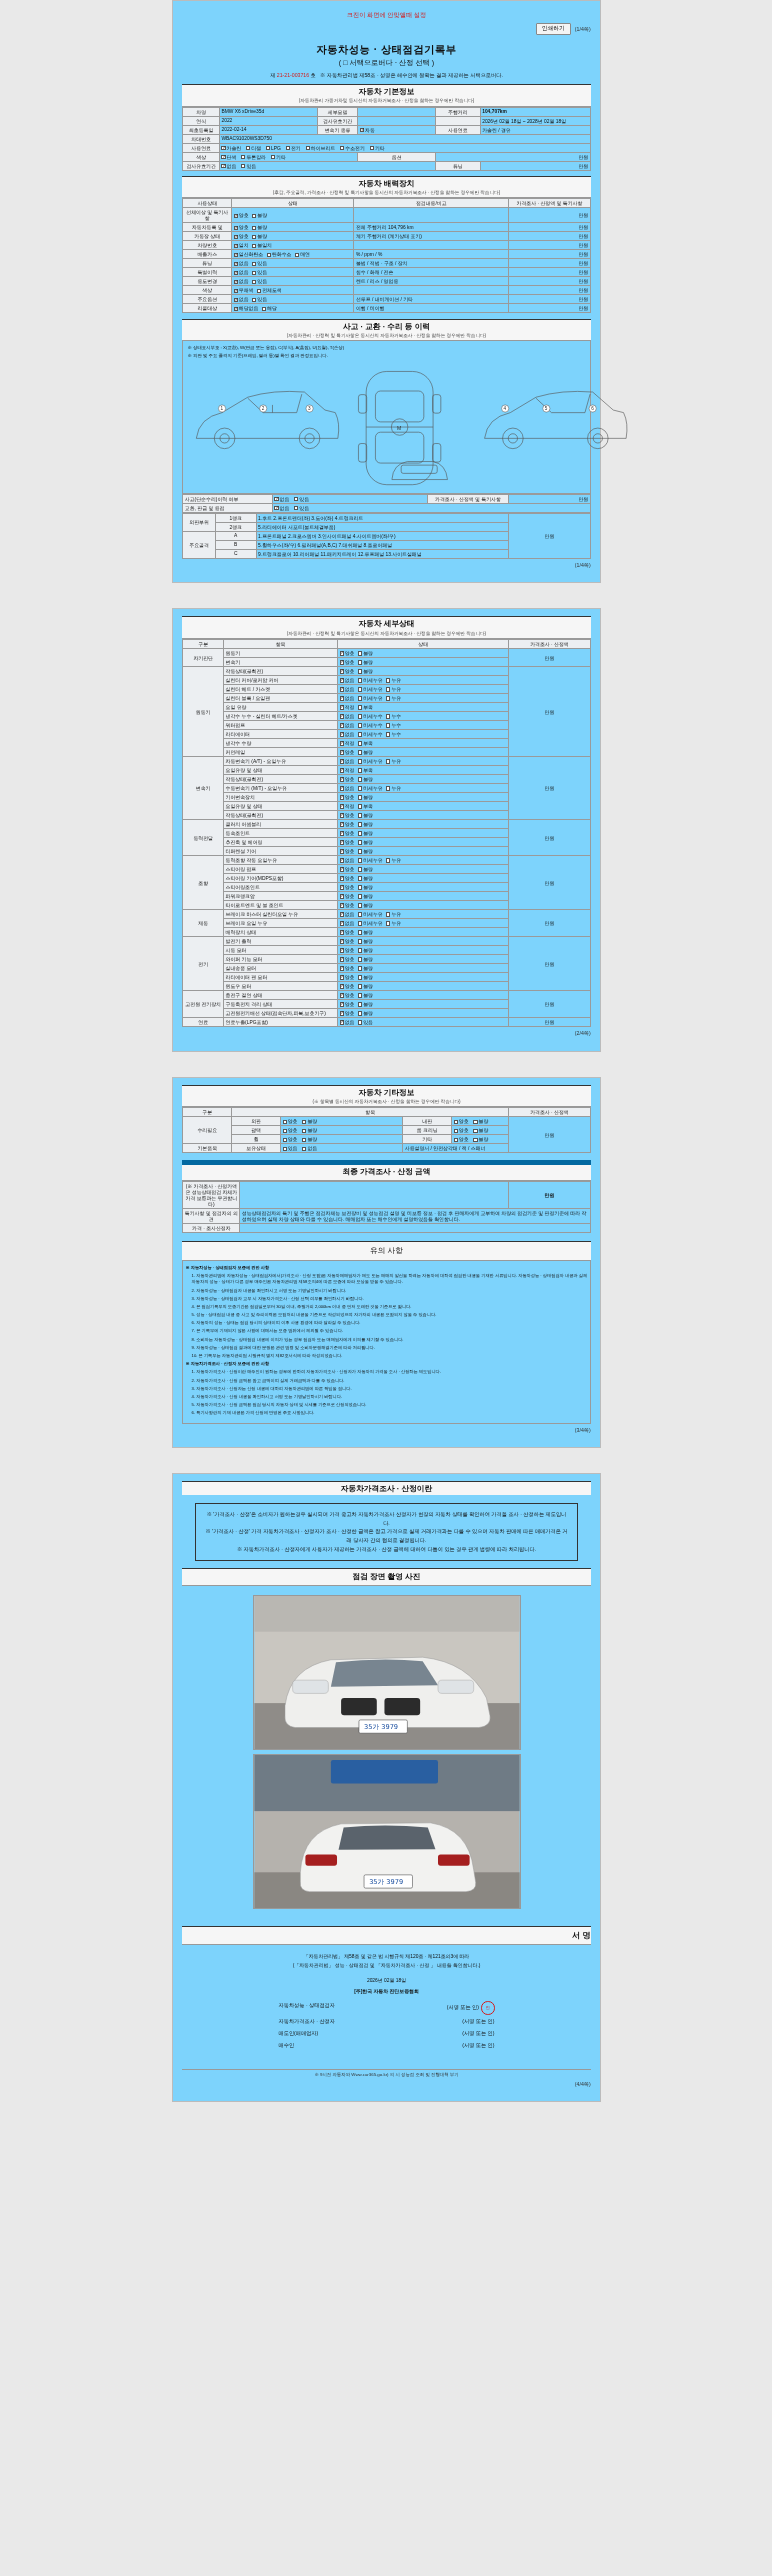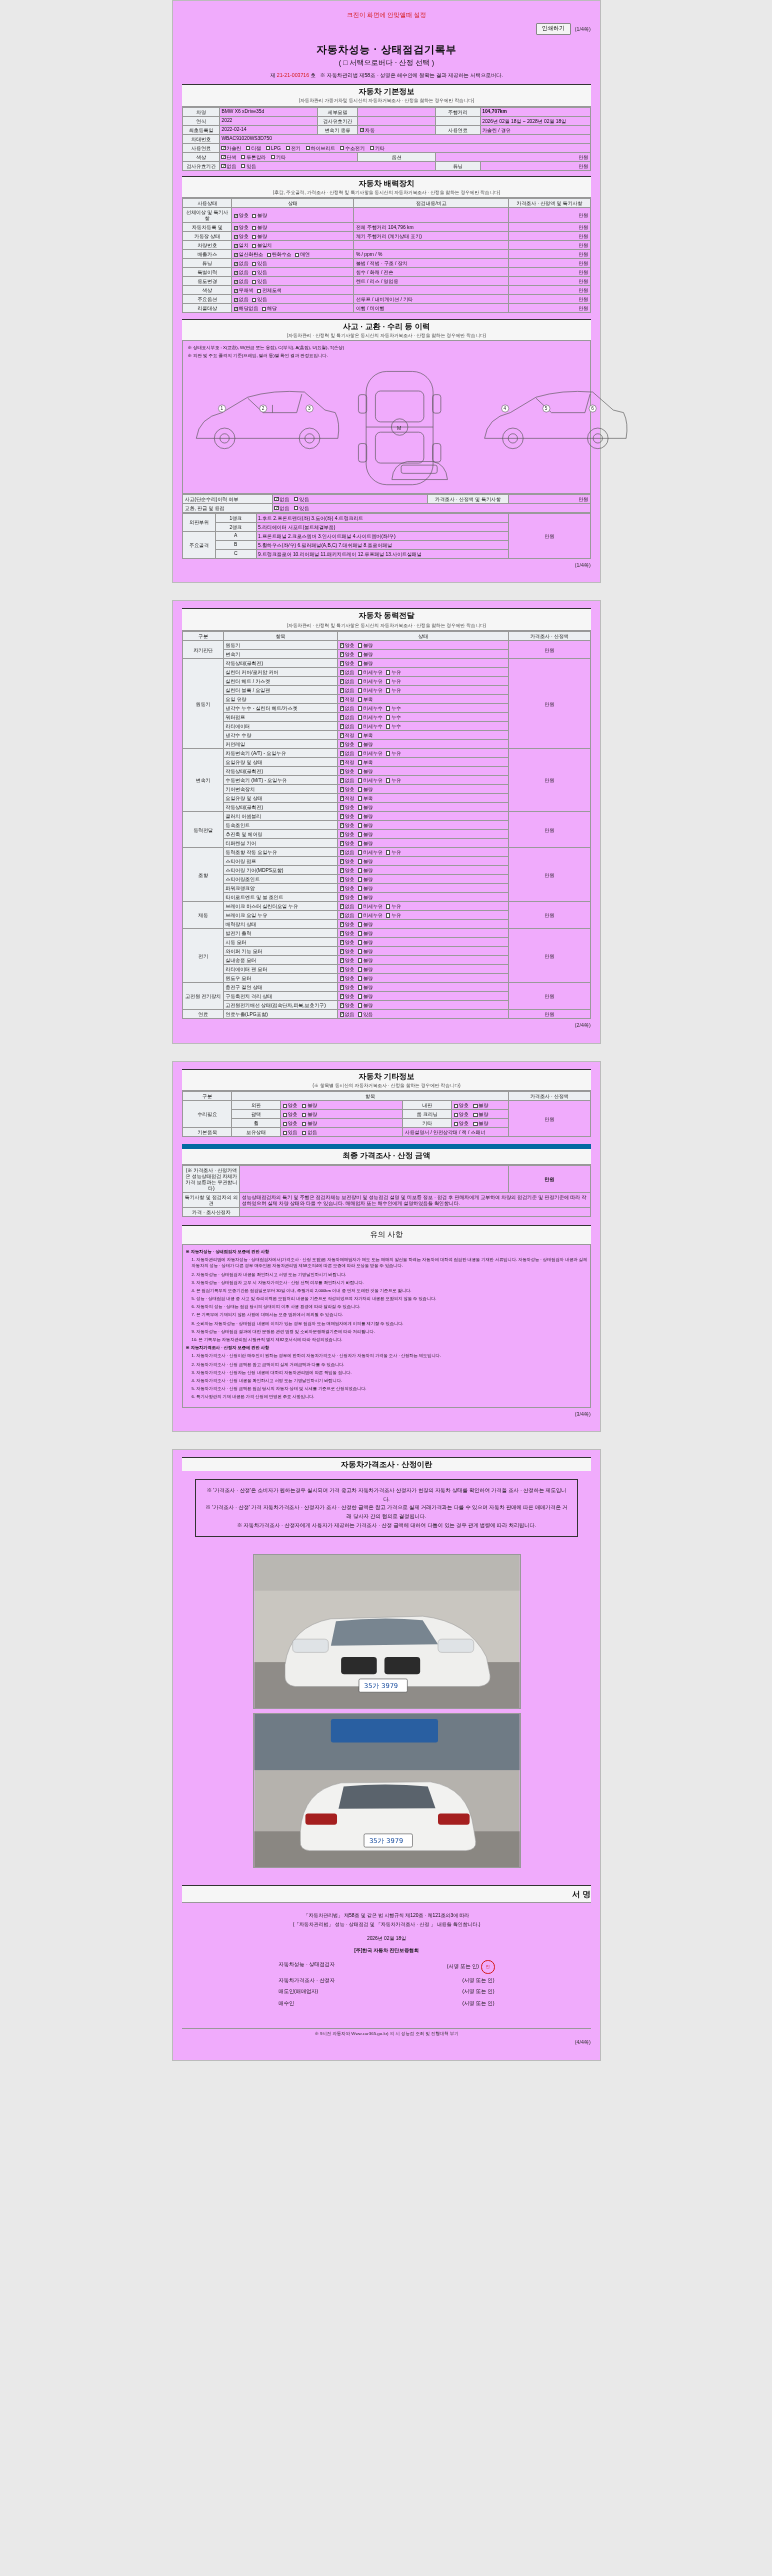--- a/index.html
+++ b/index.html
@@ -6,22 +6,22 @@
   html, body { margin:0; padding:0; }
   body {
     width:773px;
     background:#e9e9e9;
     font-family:"Liberation Sans", sans-serif;
     font-size:5.7px;
     color:#111;
   }
   .page {
     width:429px;
-    margin:0 auto 17px auto;
-    background:#f0abfc;
+    margin:0 auto 25px auto;
+    background:#7dd3fc;
     border:0.5px solid #bbb;
     padding:7.2px 9.3px 13.4px 9.3px;
     position:relative;
   }
   .topnotice { text-align:center; color:#d41b1b; font-size:6.2px; padding:3.1px 0 2.1px 0; }
   .topbar { display:flex; justify-content:flex-end; align-items:center; gap:4.1px; padding:1px 0 4.1px 0; }
   .btn-print {
     border:0.5px solid #888; background:#f4f4f4; font-size:5.7px; padding:1px 5.2px; border-radius:1px;
   }
   .pageno { font-size:5.2px; color:#333; }
@@ -380,21 +380,21 @@
       <td class="lbl">C</td>
       <td>9.트렁크플로어  10.리어패널  11.패키지트레이  12.루프패널  13.사이드실패널</td>
     </tr>
   </tbody>
     </table>
 
   <div class="pagefoot">(1/4쪽)</div>
 </div>
 
 <div class="page">
-  <div class="sect-title">자동차 동력전달</div>
+  <div class="sect-title">자동차 세부상태</div>
   <div class="sect-note">(자동차관리 · 산정력 및 특기사항은 동시산의 자동차거복조사 · 산정을 함하는 경우에만 작습니다)</div>
   <table class="grid">
     <colgroup>
         <col style="width:10%">
         <col style="width:28%">
         <col style="width:42%">
         <col style="width:20%">
       </colgroup>
     <tbody>
         <tr>
@@ -715,20 +715,21 @@
 </div>
 
 <div class="page">
   <div class="sect-title">자동차가격조사 · 산정이란</div>
   <div class="warnbox">
     <div>※ '가격조사 · 산정'은 소비자가 원하는경우 실시되며 가격 중고차 자동차가격조사 산정자가 현장의 자동차 상태를 확인하여 가격을 조사 · 산정하는 제도입니다.</div>
     <div>※ '가격조사 · 산정' 가격 자동차가격조사 · 산정자가 조사 · 산정한 금액은 참고 가격으로 실제 거래가격과는 다를 수 있으며 자동차 판매에 따른 매매가격은 거래 당사자 간의 협의로 결정됩니다.</div>
     <div>※ 자동차가격조사 · 산정자에게 사용자가 제공하는 가격조사 · 산정 금액에 대하여 다툼이 있는 경우 관계 법령에 따라 처리됩니다.</div>
   </div>
 
+  <div class="photo-title">점검 장면 촬영 사진</div>
   <div class="photos">
     <svg class="photo" width="268" height="155" viewBox="0 0 520 300" style="font-size:11px">
       <rect width="520" height="300" fill="#c9c6c0"></rect>
       <rect y="210" width="520" height="90" fill="#8f8c88"></rect>
       <rect x="0" y="0" width="520" height="70" fill="#b9b7b2"></rect>
       <g>
         <path d="M60 215 Q70 140 150 125 L330 120 Q420 130 455 200 L462 235 Q465 255 440 258 L80 258 Q58 255 60 235 Z" fill="#efefed" stroke="#999"></path>
         <path d="M160 130 Q250 120 330 128 L360 175 L150 178 Z" fill="#5a6a78" opacity="0.8"></path>
         <rect x="170" y="200" width="70" height="34" rx="6" fill="#2b2b2b"></rect>
         <rect x="255" y="200" width="70" height="34" rx="6" fill="#2b2b2b"></rect>

